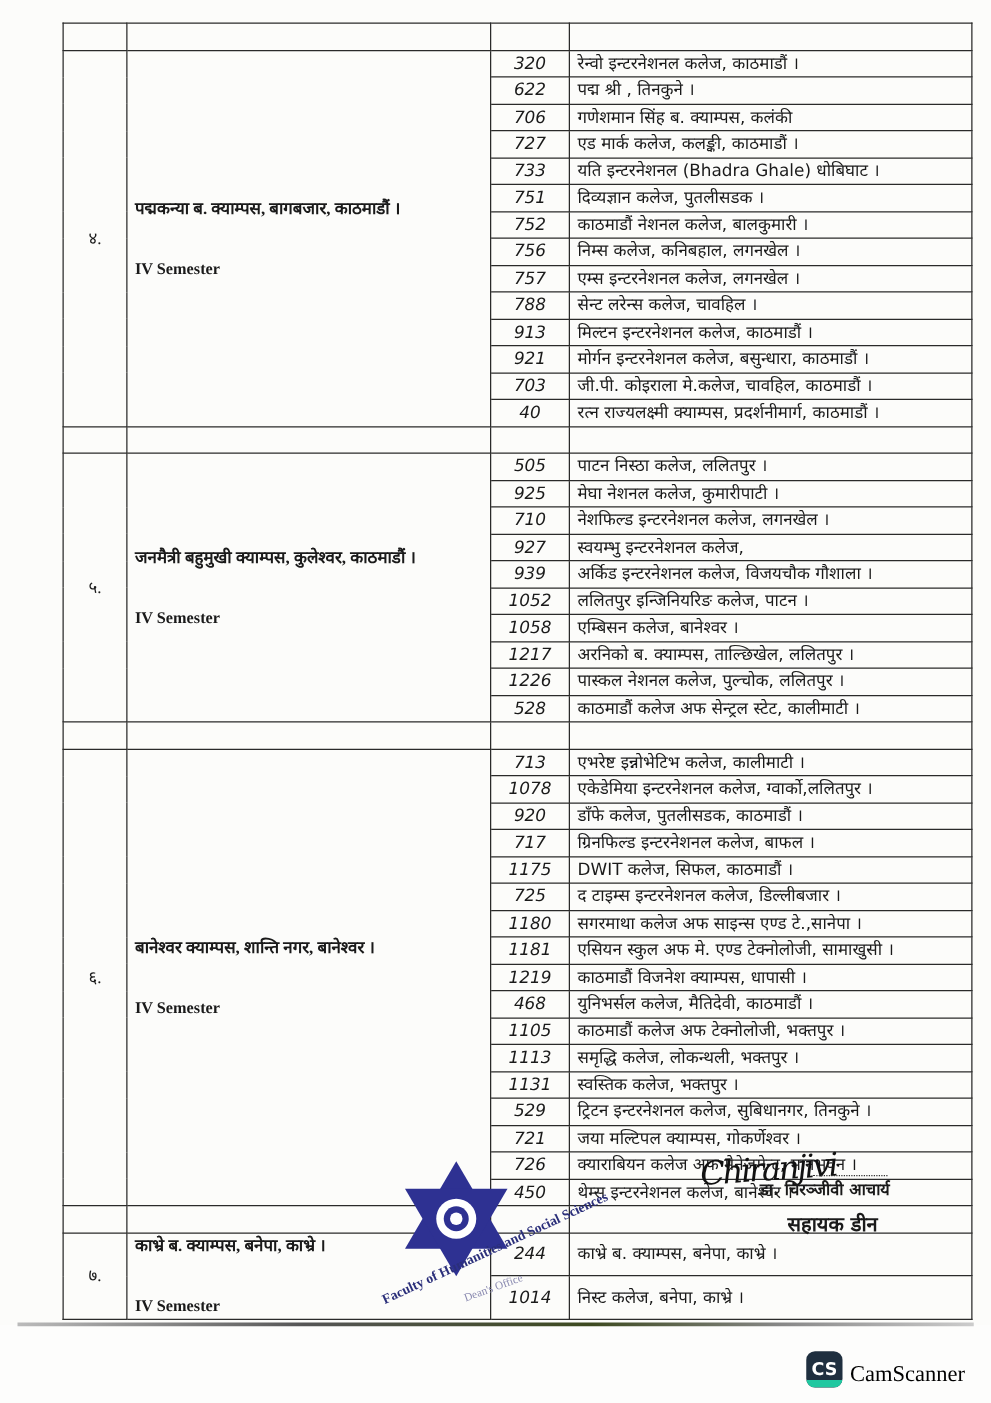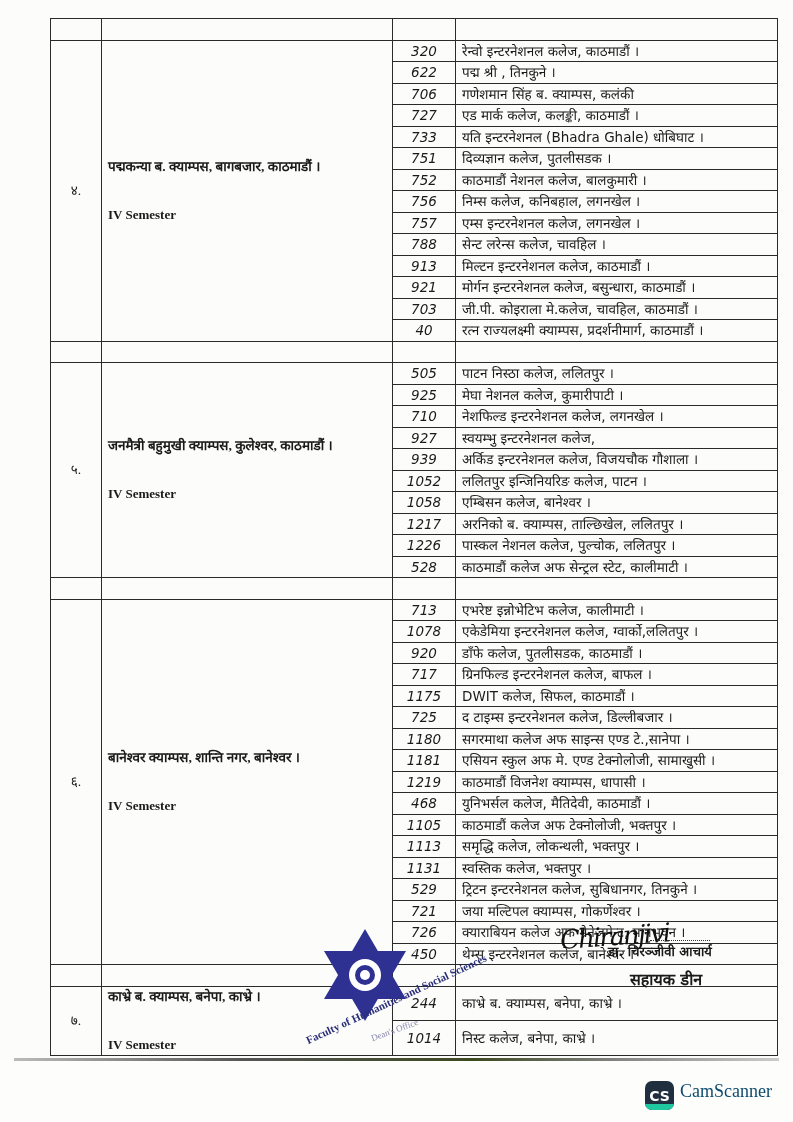--- a/index.html
+++ b/index.html
@@ -38,28 +38,28 @@
   .sig-name { position: absolute; left: 48px; top: 24px; font-family: "DejaVu Sans", sans-serif; font-weight: bold; font-size: 13px; }
   .sig-title { position: absolute; left: 70px; top: 50px; font-family: "DejaVu Sans", sans-serif; font-weight: bold; font-size: 16px; }
   .seal { position: absolute; left: 300px; top: 925px; width: 140px; height: 120px; }
   .seal-text {
     position: absolute; left: 0; top: 80px; width: 140px;
     font-family: "Liberation Serif", serif; font-size: 11px; font-weight: bold; color: #2b2f7a;
     transform: rotate(-25deg); white-space: nowrap;
   }
   .seal-dean { position: absolute; left: 70px; top: 100px; font-size: 9px; color: #8a8ab0; transform: rotate(-20deg); }
   .bottom-edge { position: absolute; left: 14px; top: 1058px; width: 765px; height: 3px; background: linear-gradient(90deg, #bbb, #555 30%, #3d4a20 60%, #888 80%, #ccc); }
-  .cs-badge { position: absolute; left: 645px; top: 1081px; display: flex; align-items: flex-start; gap: 6px; }
+  .cs-badge { position: absolute; left: 645px; top: 1081px; display: flex; align-items: flex-end; gap: 6px; }
   .cs-logo {
     width: 29px; height: 29px; border-radius: 7px; background: #1f2f3f; color: #fff;
     font-family: "DejaVu Sans", sans-serif; font-weight: bold; font-size: 14px;
     display: flex; align-items: center; justify-content: center; position: relative; overflow: hidden;
   }
   .cs-logo::after { content: ""; position: absolute; left: 0; bottom: 0; width: 100%; height: 6px; background: #20c8a0; }
-  .cs-text { font-family: "Liberation Serif", serif; font-size: 18px; color: #0c4a6e; }
+  .cs-text { font-family: "Liberation Serif", serif; font-size: 18px; color: #000000; }
 </style>
 </head>
 <body>
 
 <div class="page">
   <table class="list">
     <tbody id="tbody">
         <tr>
           <td class="spacer c-sn"></td>
           <td class="spacer c-name"></td>

